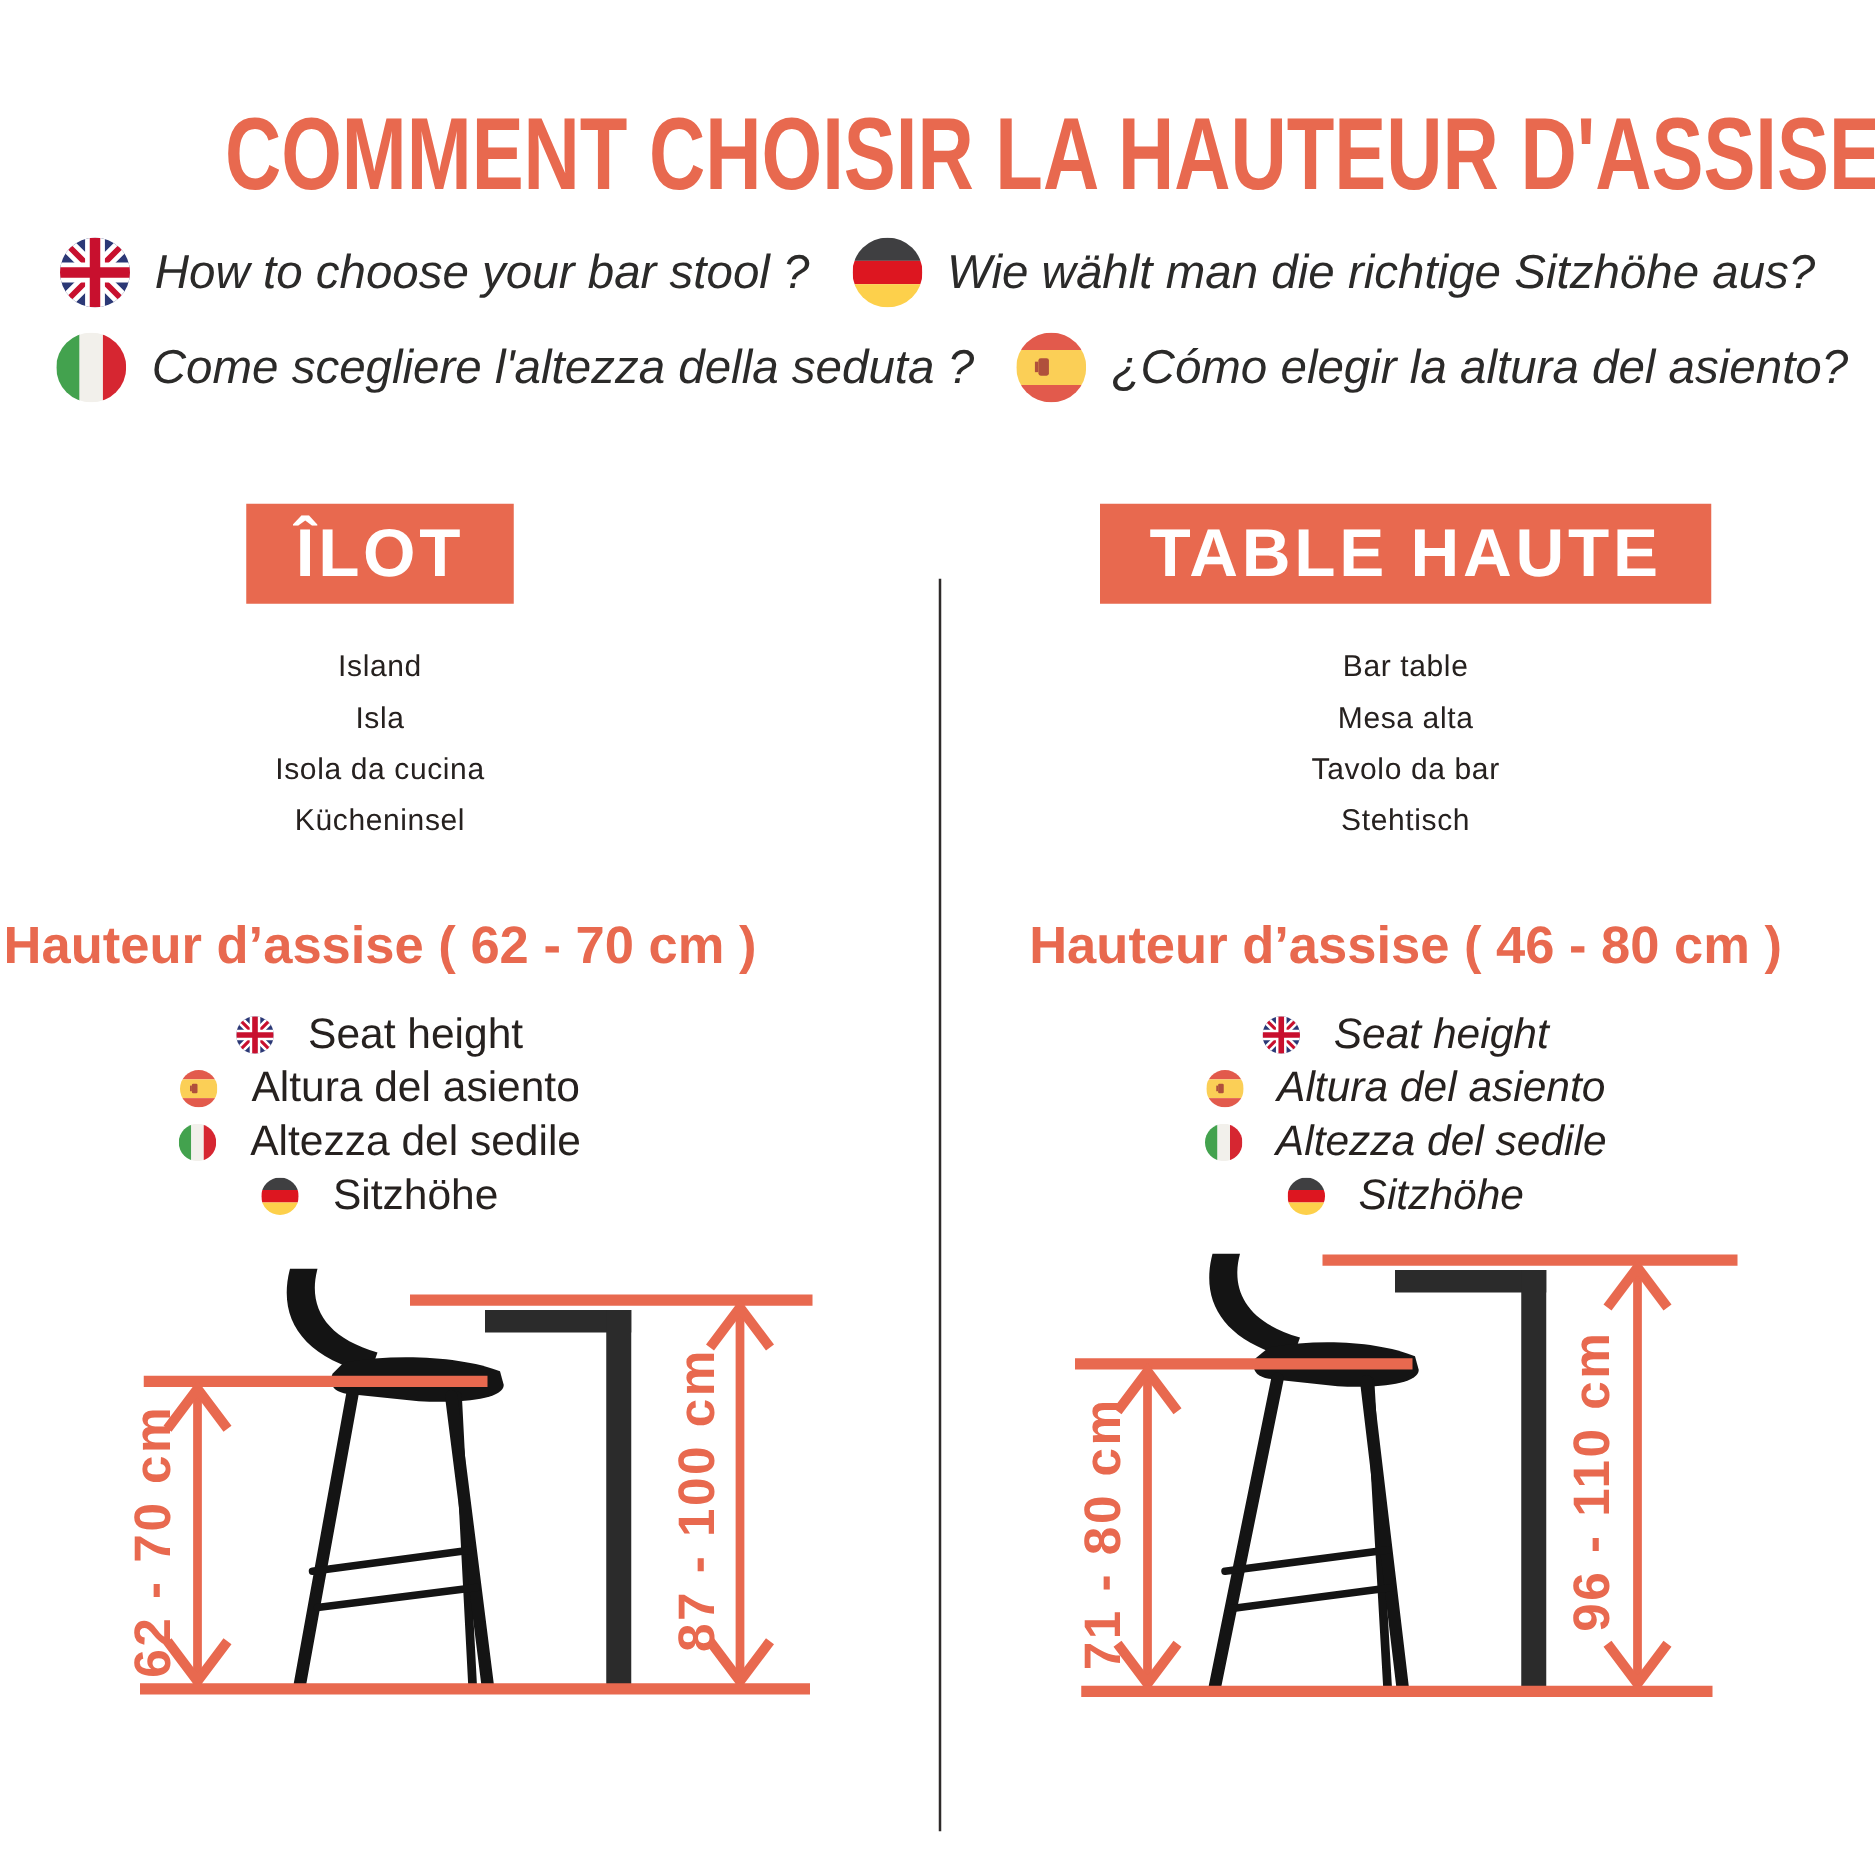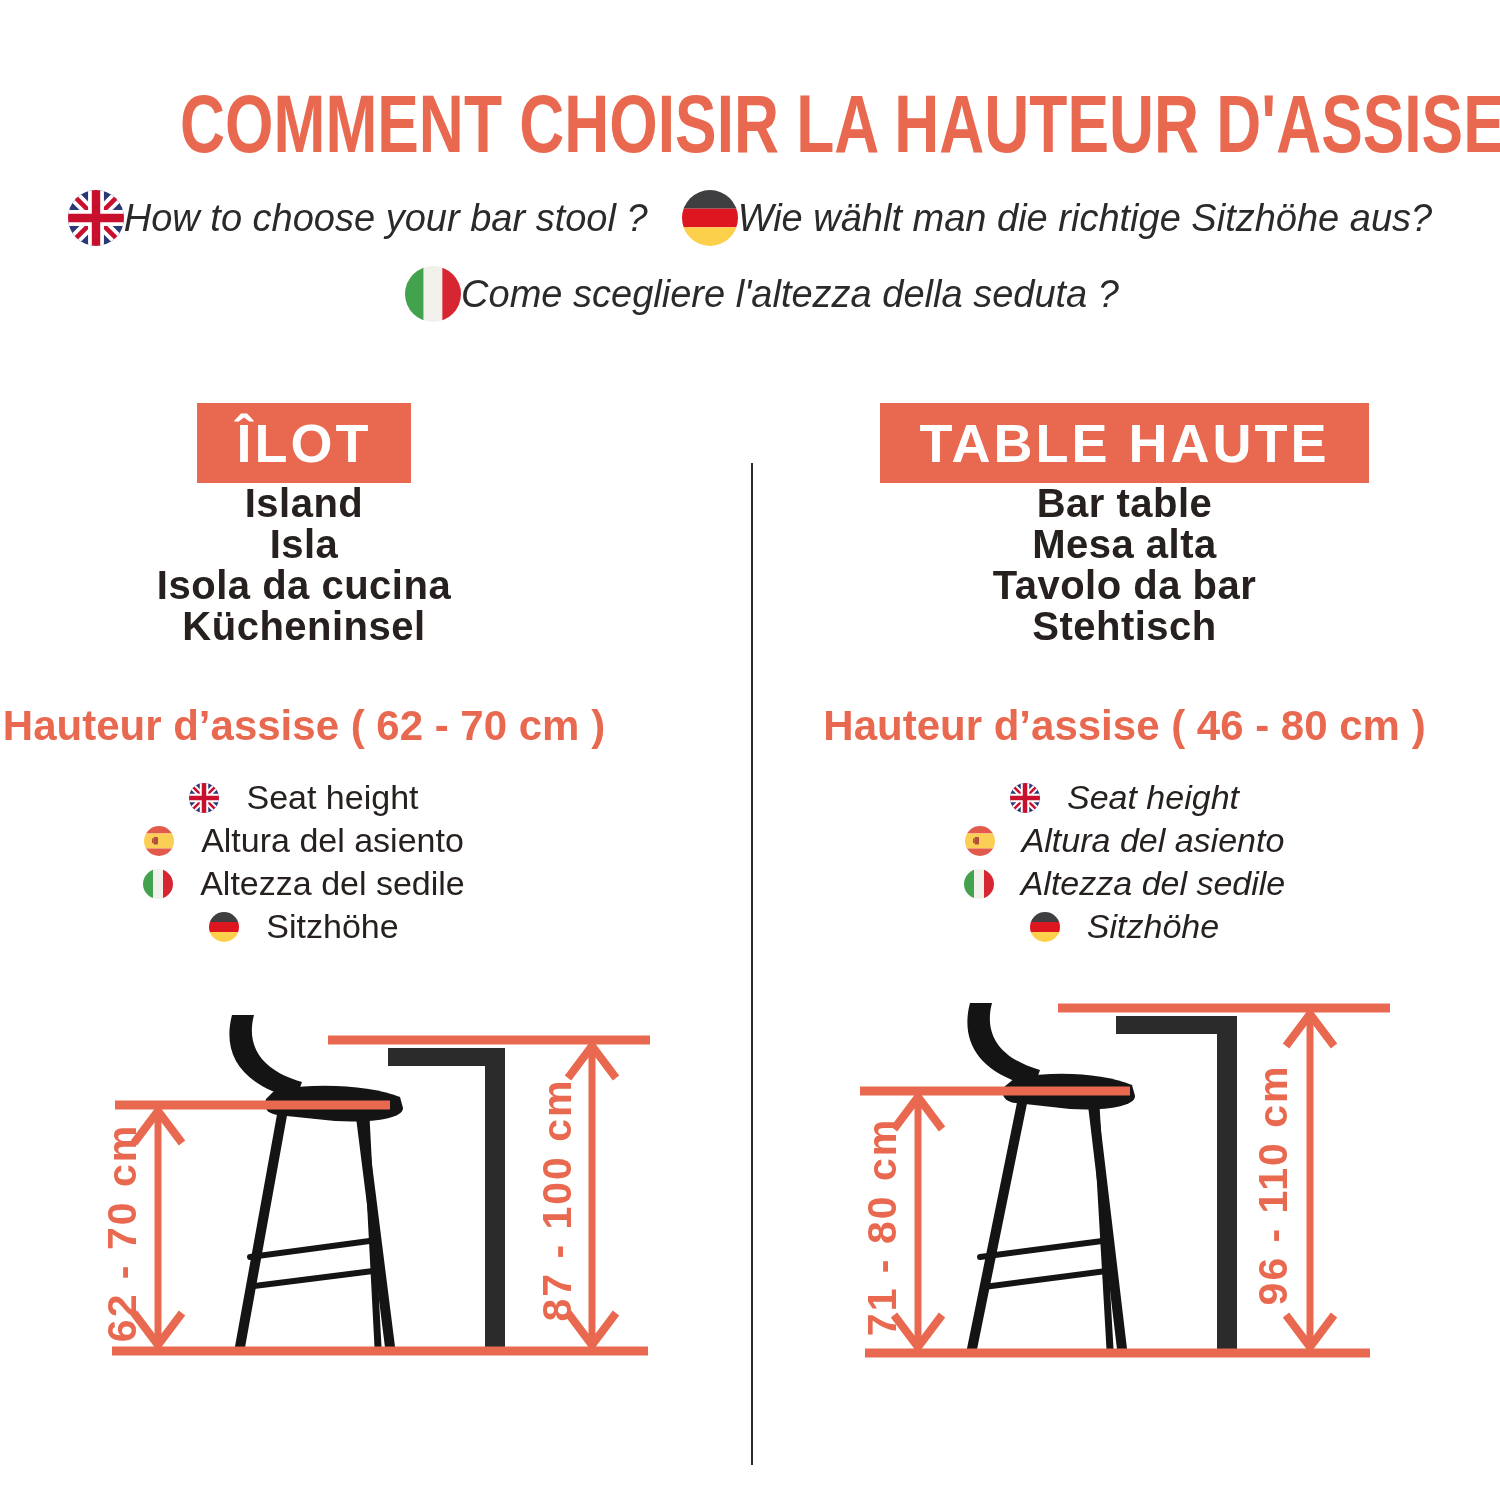--- a/index.html
+++ b/index.html
@@ -17,40 +17,40 @@
     color:var(--accent);font-weight:700;font-size:82px;line-height:92px;
     transform:scaleX(.76);letter-spacing:0;white-space:nowrap;
   }
   
   .lang-row{
     position:absolute;left:0;width:100%;
     display:flex;justify-content:center;align-items:center;gap:34px;
   }
   .lang-row.r1{top:190px;}
   .lang-row.r2{top:266px;margin-left:12px;}
-  .lang-item{display:flex;align-items:center;}
+  .lang-item{display:flex;align-items:center;gap:20px;}
   .lang-text{
     font-style:italic;font-weight:400;font-size:38px;color:#2b2a29;white-space:nowrap;
   }
   .flag{width:56px;height:56px;flex:0 0 auto;display:block;}
   .flag.small{width:30px;height:30px;}
   
   .column{position:absolute;top:403px;}
   .column.left{left:0;width:608px;}
   .column.right{left:749px;width:751px;}
   .divider{
     position:absolute;left:751px;top:463px;width:2px;height:1002px;background:#2e2b2a;
   }
   .header-box{
     margin:0 auto;width:fit-content;background:var(--accent);color:#ffffff;
     font-weight:700;font-size:54px;line-height:80px;letter-spacing:3px;
     padding:0 40px;text-align:center;white-space:nowrap;
   }
   .translations{
-    text-align:center;font-weight:700;font-size:40px;line-height:41px;
+    margin-top:30px;text-align:center;font-weight:400;font-size:24px;line-height:41px;
     color:var(--ink);letter-spacing:.5px;
   }
   .seat-title{
     margin-top:55px;text-align:center;font-weight:700;font-size:42px;line-height:48px;
     color:var(--accent);white-space:nowrap;
   }
   .seat-labels{margin-top:26px;}
   .seat-label-row{
     display:flex;justify-content:center;align-items:center;gap:27px;
     font-size:34px;line-height:43px;color:var(--ink);
@@ -134,20 +134,26 @@
       <span class="lang-text">Wie wählt man die richtige Sitzhöhe aus?</span>
     </div>
   </div>
   <div class="lang-row r2">
     <div class="lang-item">
       <svg class="flag" viewBox="0 0 60 60">
           <use href="#flag-it"></use>
         </svg>
       <span class="lang-text">Come scegliere l'altezza della seduta ?</span>
     </div>
+    <div class="lang-item">
+      <svg class="flag" viewBox="0 0 60 60">
+          <use href="#flag-es"></use>
+        </svg>
+      <span class="lang-text">¿Cómo elegir la altura del asiento?</span>
+    </div>
   </div>
 
   <div class="divider"></div>
 
   <div class="column left">
     <div class="header-box">ÎLOT</div>
     <div class="translations">
       <div>Island</div>
       <div>Isla</div>
       <div>Isola da cucina</div>

